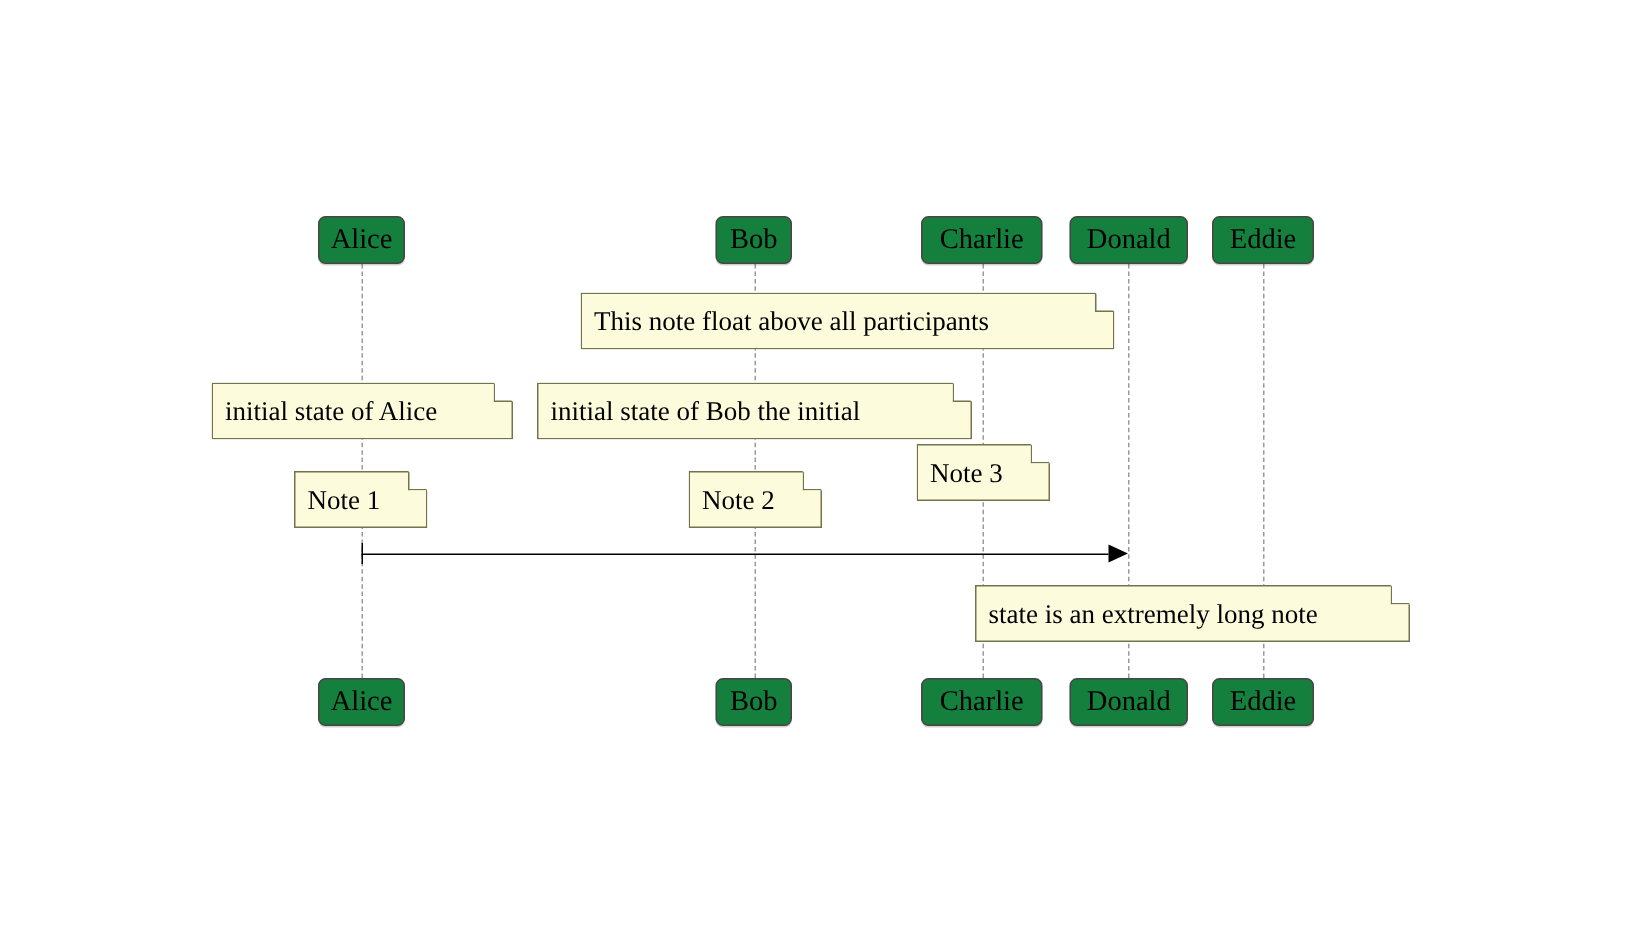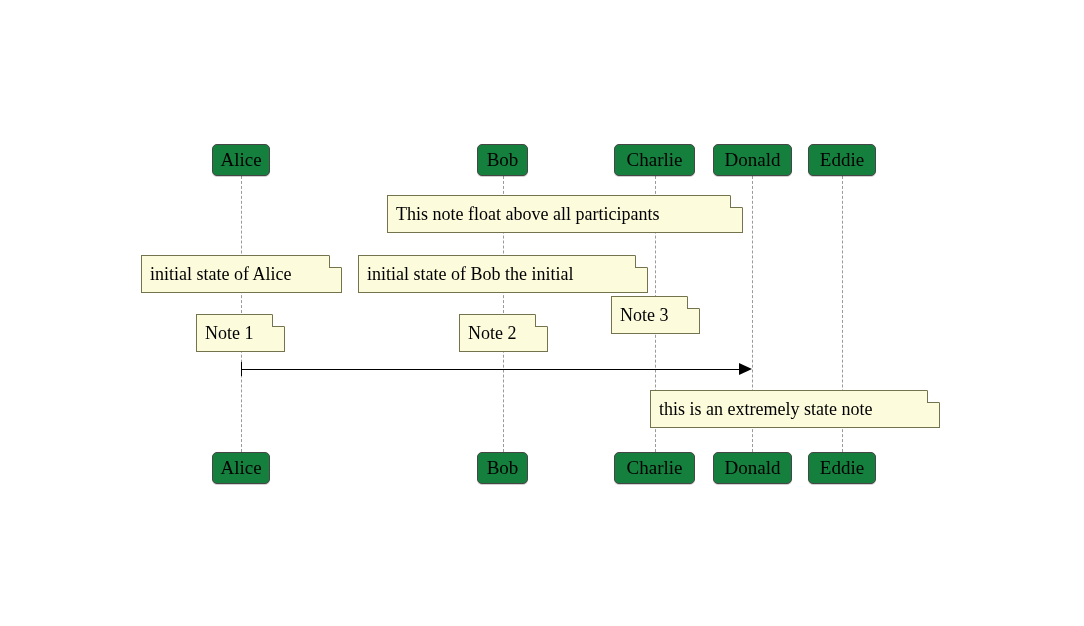--- a/index.html
+++ b/index.html
@@ -150,21 +150,21 @@
 
   <div class="note" style="left:611px; top:296px; width:89px;">
     <div class="note-body"></div>
     <div class="note-fold"></div>
     <div class="note-text">Note 3</div>
   </div>
 
   <div class="note" style="left:650px; top:390px; width:290px;">
     <div class="note-body"></div>
     <div class="note-fold"></div>
-    <div class="note-text">this is an extremely state note</div>
+    <div class="note-text">state is an extremely long note</div>
   </div>
 
   <div class="msg-cap" style="left:241px; top:362px; height:14px;"></div>
   <div class="msg-line" style="left:241px; top:369px; width:498px;"></div>
   <div class="msg-head" style="left:739px; top:363px;"></div>
 
   <div class="participant" style="left:212px; top:452px; width:58px;">Alice</div>
   <div class="participant" style="left:477px; top:452px; width:51px;">Bob</div>
   <div class="participant" style="left:614px; top:452px; width:81px;">Charlie</div>
   <div class="participant" style="left:713px; top:452px; width:79px;">Donald</div>

